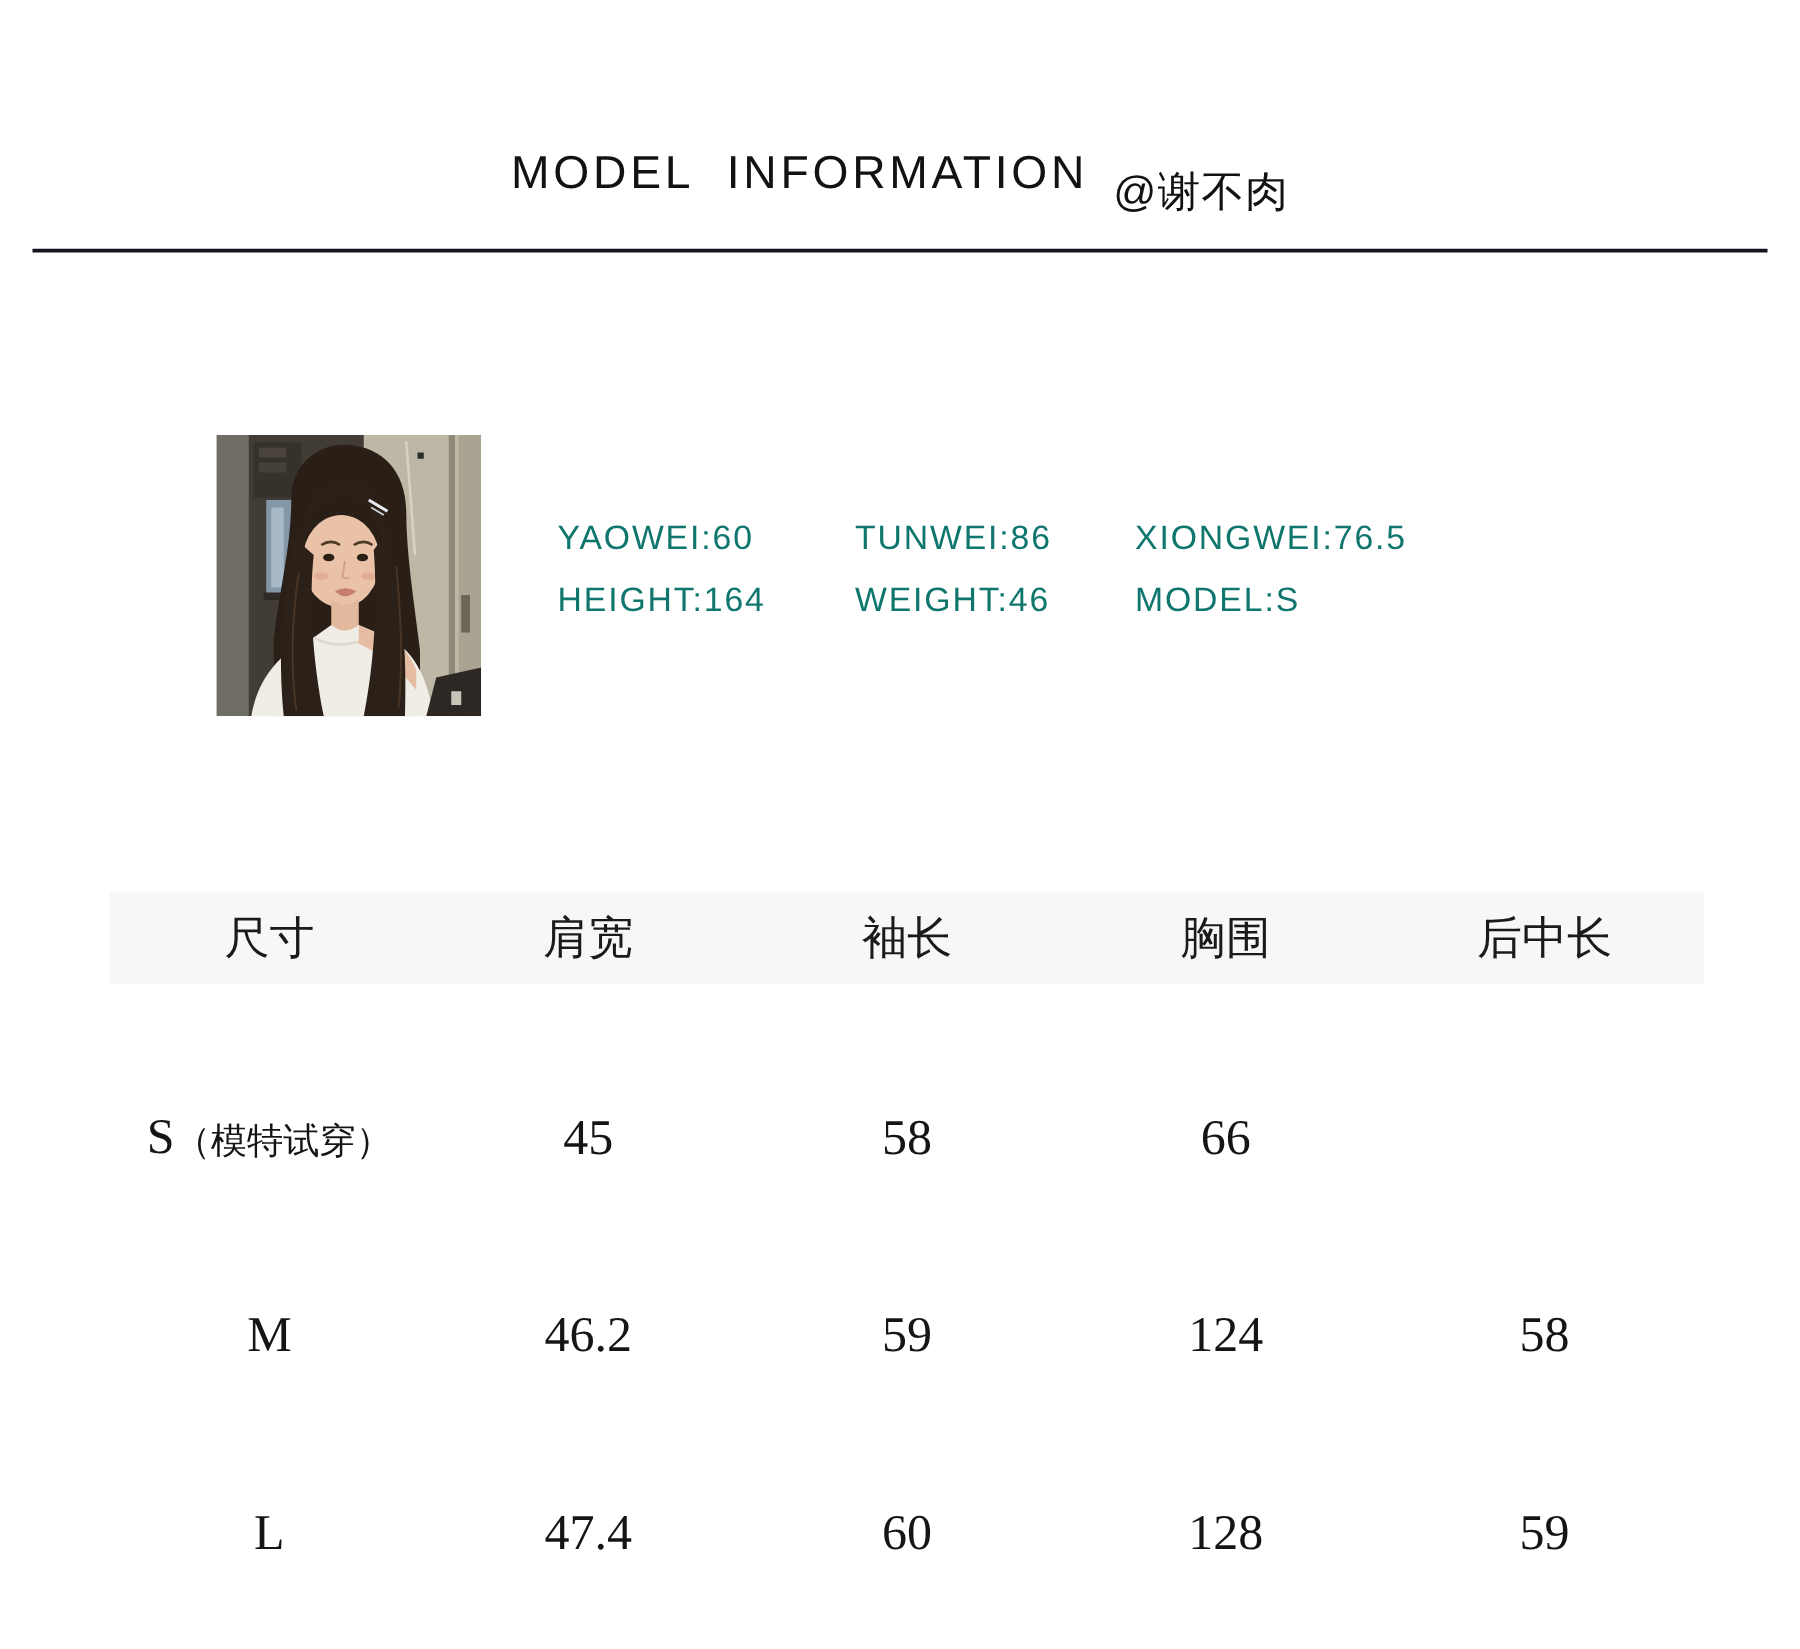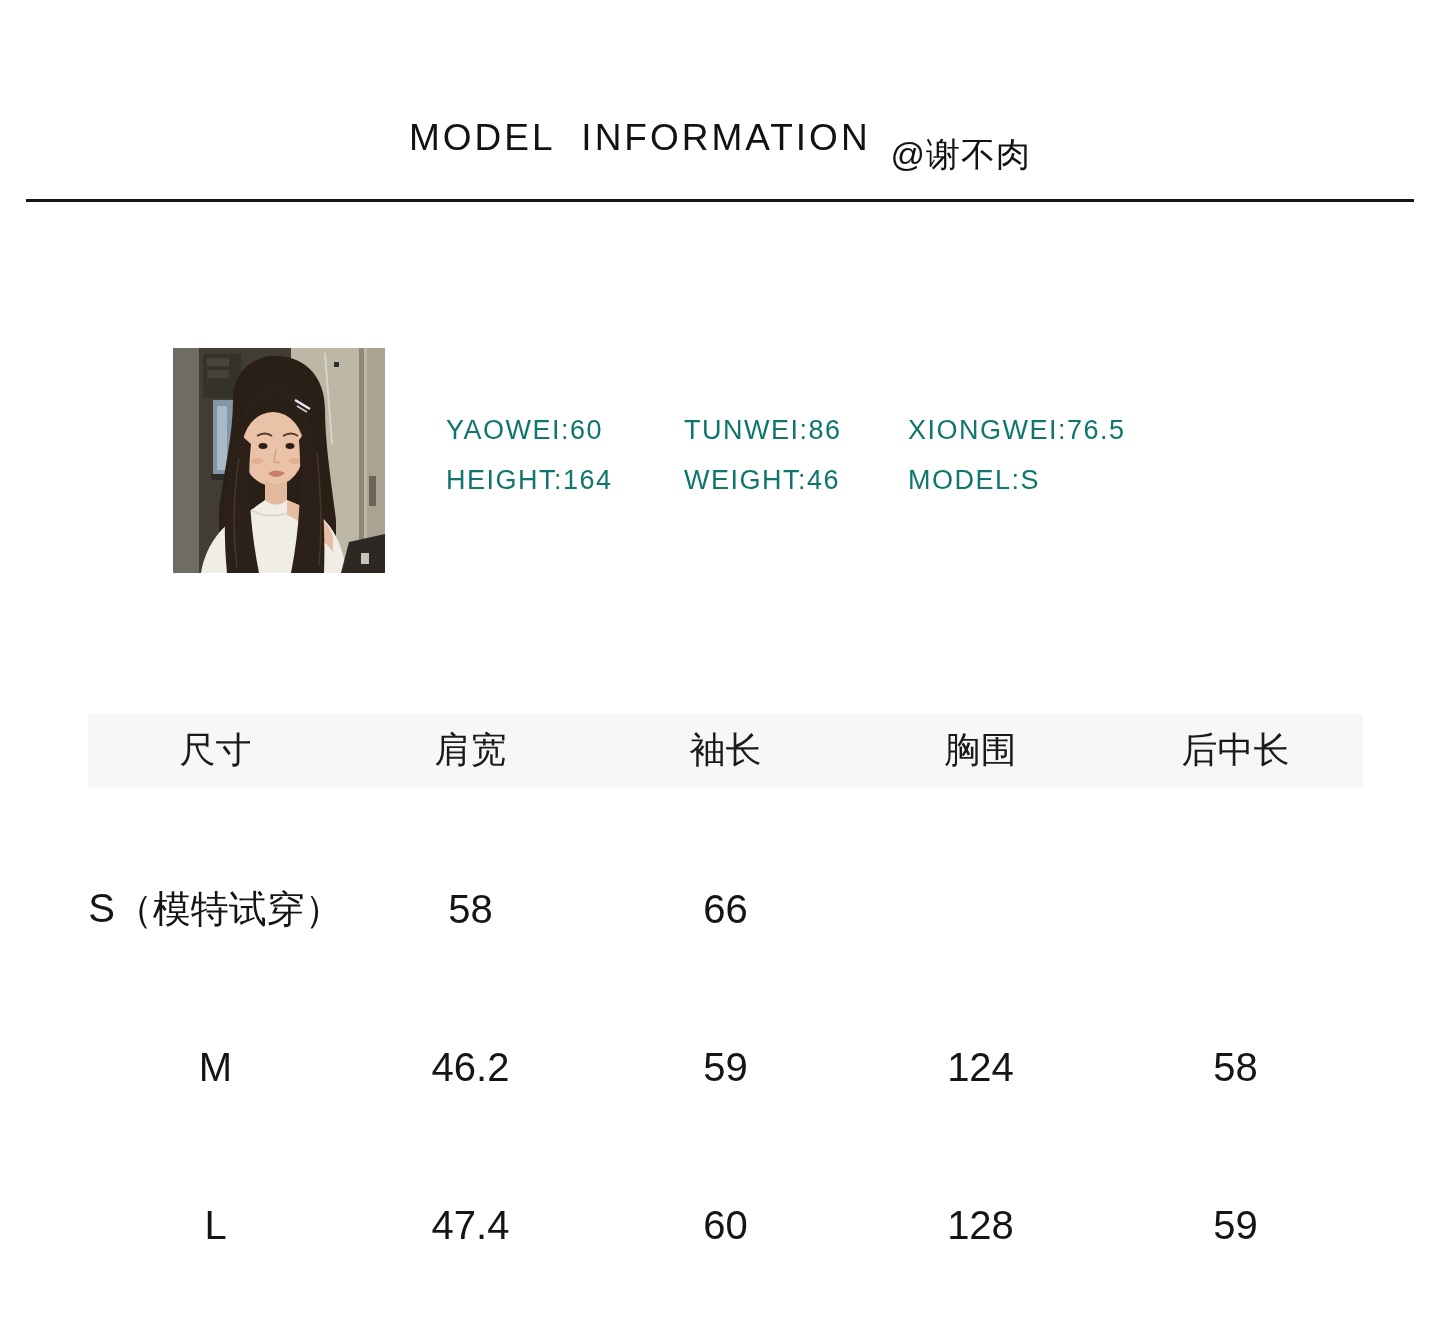--- a/index.html
+++ b/index.html
@@ -102,24 +102,24 @@
     display: grid;
     grid-template-columns: repeat(5, 1fr);
     height: 158px;
     align-items: center;
     text-align: center;
     font-size: 40px;
     color: #151515;
     white-space: nowrap;
   }
   .size-table .trow .note {
-    font-size: 38px;
+    font-size: 29px;
     letter-spacing: 0px;
   }
-  .cell { text-align: center; }
+  .cell { text-align: center; font-family: Liberation Serif, serif; }
 </style>
 </head>
 <body>
 
 <div class="page">
 
   <div class="title-wrap">
     <span class="title-en">MODEL INFORMATION</span>
     <span class="title-handle">@谢不肉</span>
   </div>
@@ -194,20 +194,21 @@
       <div class="cell">尺寸</div>
       <div class="cell">肩宽</div>
       <div class="cell">袖长</div>
       <div class="cell">胸围</div>
       <div class="cell">后中长</div>
     </div>
     <div class="tbody">
 
       <div class="trow">
         <div class="cell"><span>S</span><span class="note">（模特试穿）</span></div>
+        <div class="cell">45</div>
         <div class="cell">58</div>
         <div class="cell">66</div>
       </div>
 
       <div class="trow">
         <div class="cell"><span>M</span><span class="note"></span></div>
         <div class="cell">46.2</div>
         <div class="cell">59</div>
         <div class="cell">124</div>
         <div class="cell">58</div>

